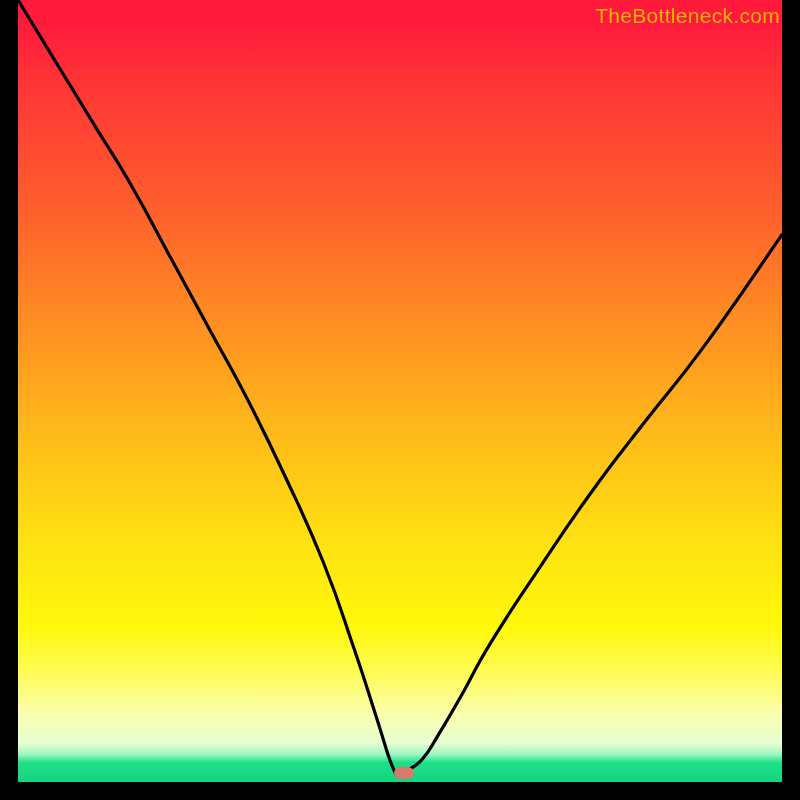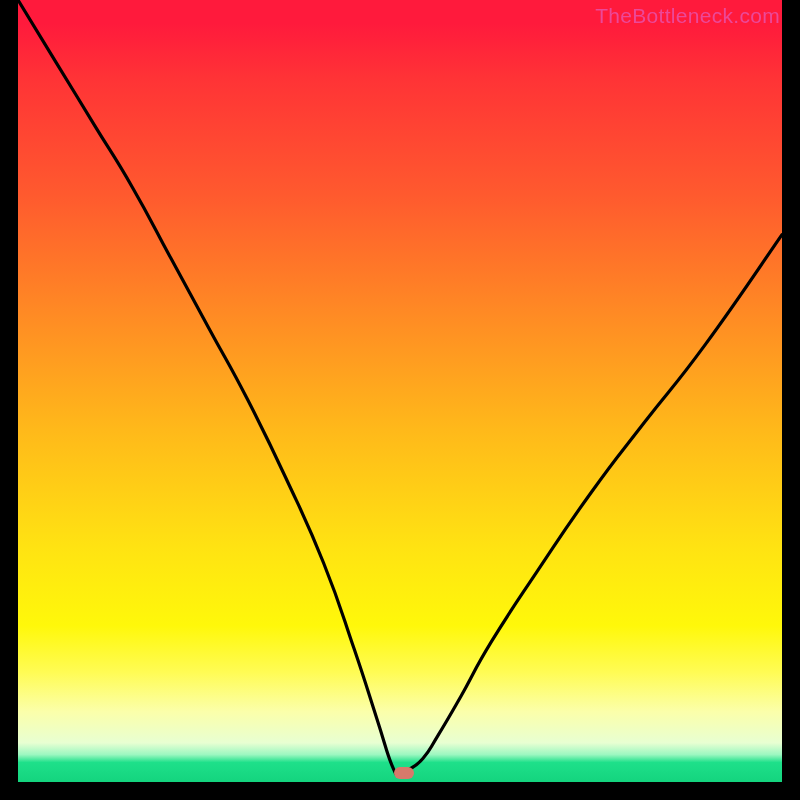--- a/index.html
+++ b/index.html
@@ -46,21 +46,21 @@
         #e8ffd2 95%,
         #9cf7c0 96.5%,
         #1ee08a 97.5%,
         #14d47e 100%
       );
   }
   .watermark {
     position: absolute;
     top: 4px;
     right: 20px;
-    color: #ec4899;
+    color: #eab308;
     font-size: 21px;
     font-weight: 500;
     letter-spacing: 0.3px;
     pointer-events: none;
     user-select: none;
   }
   svg.curve {
     position: absolute;
     left: 0;
     top: 0;

